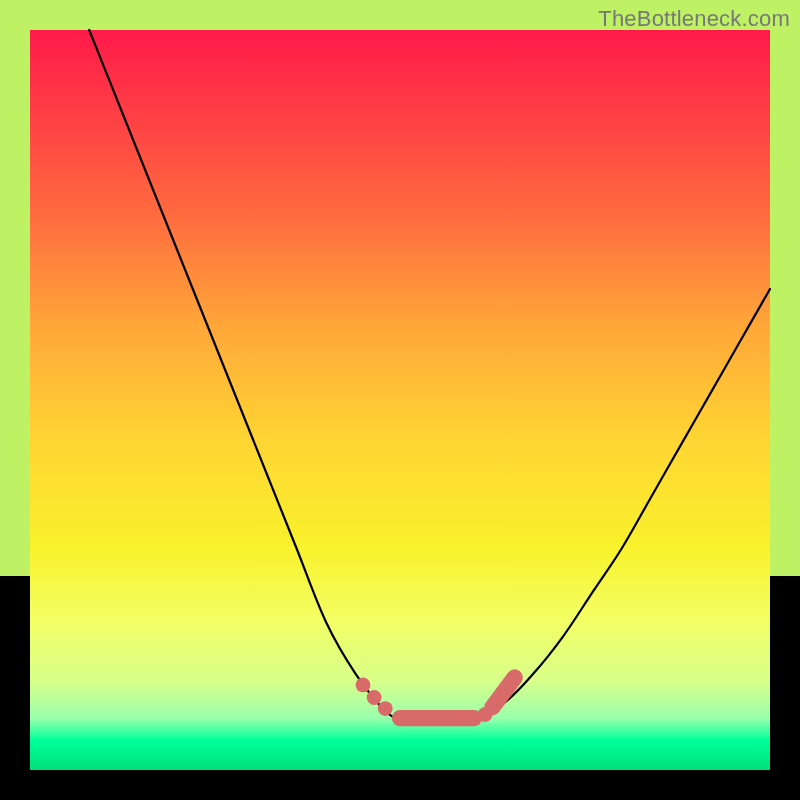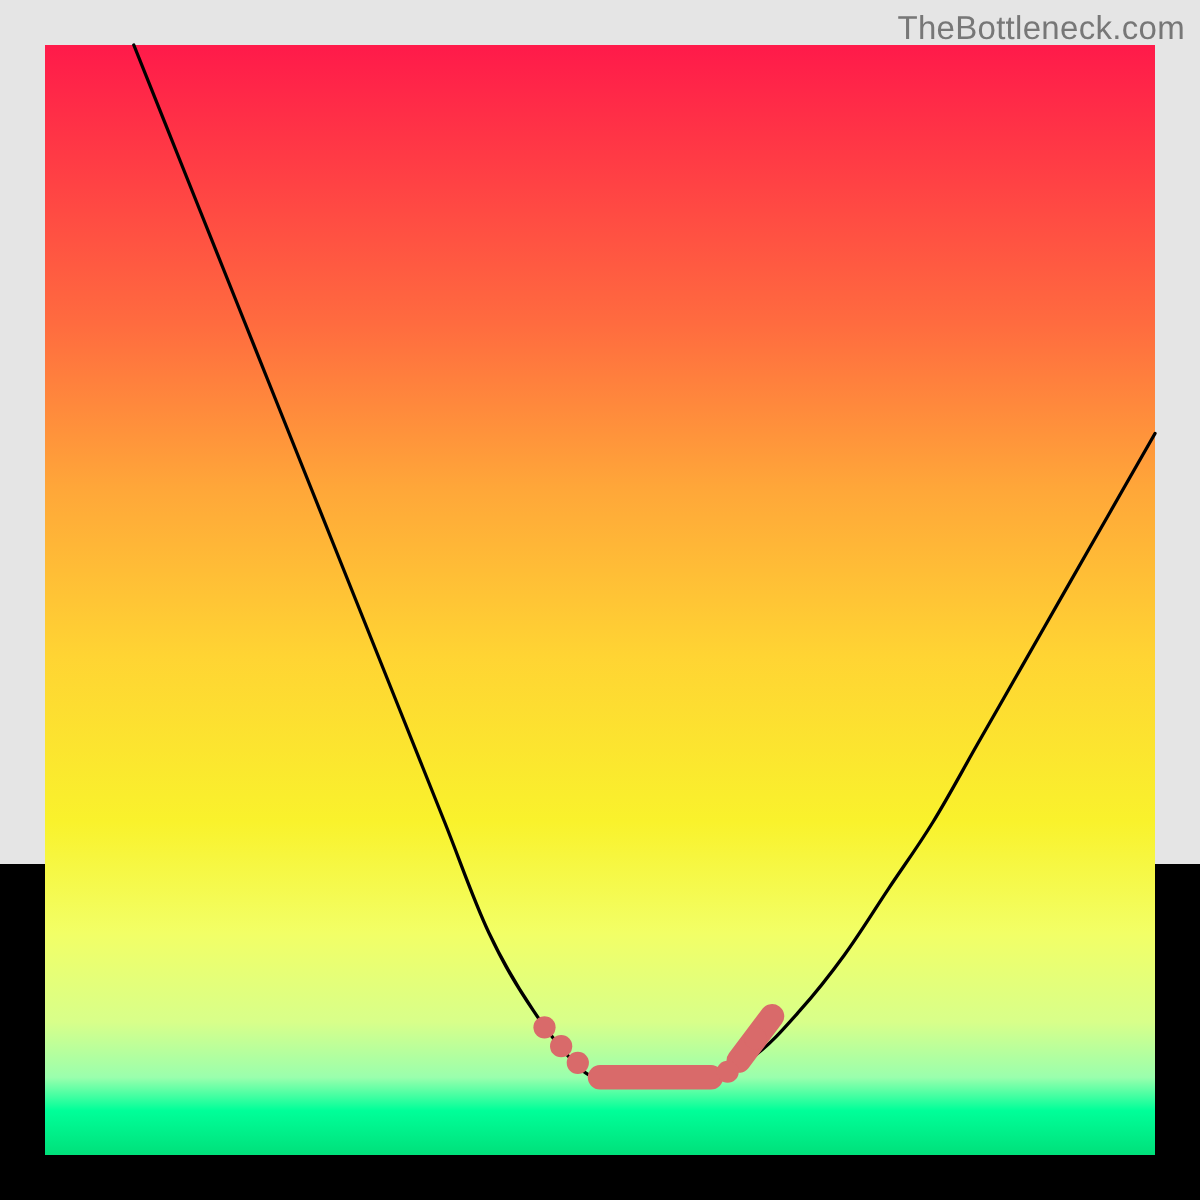--- a/index.html
+++ b/index.html
@@ -8,21 +8,21 @@
     width: 800px;
     height: 800px;
     overflow: hidden;
     background: #000;
     font-family: Arial, Helvetica, sans-serif;
   }
   .frame {
     position: absolute;
     left: 0; top: 0;
     width: 800px; height: 576px;
-    background: #e5e5e5;
+    background: #bef264;
   }
   .plot-area {
     position: absolute;
     left: 30px;
     top: 30px;
     width: 740px;
     height: 740px;
     background: linear-gradient(
       to bottom,
       #ff1a4a 0%,

